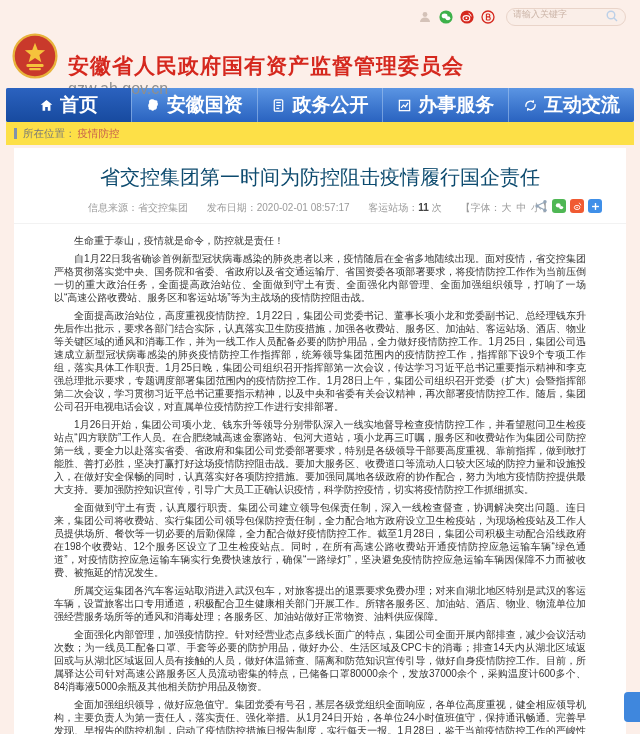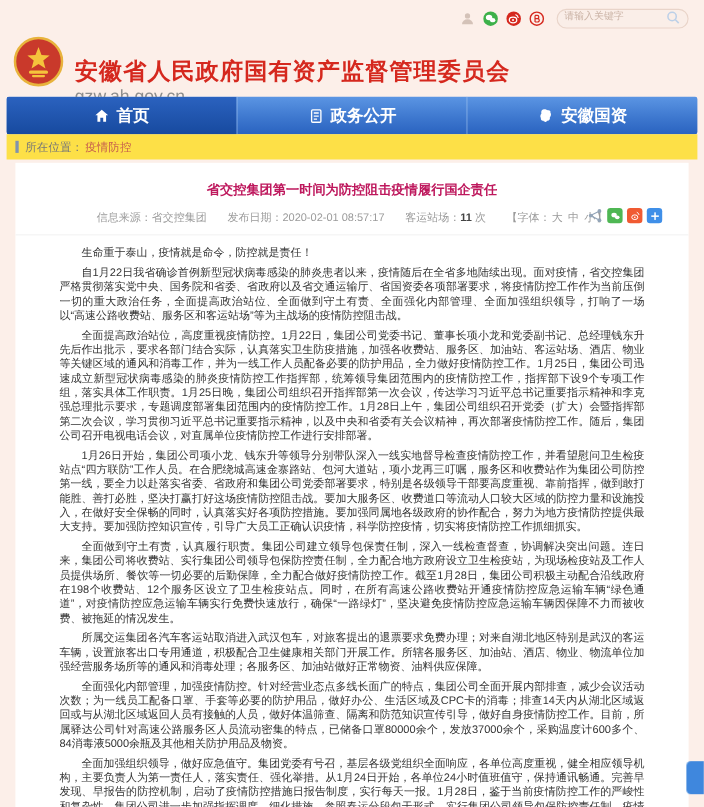--- a/index.html
+++ b/index.html
@@ -31,39 +31,39 @@
   .site-title { color: #d5281e; font-size: 21px; font-weight: bold; letter-spacing: 1px; line-height: 24px; margin-top: 39px; }
   .site-url { color: #8e8e8e; font-size: 16px; margin-top: 2px; }
   
   .main-nav {
     margin: 2px 6px 0 6px; height: 34px; display: flex;
     background: linear-gradient(180deg, #5b95e3 0%, #3e78cf 55%, #2a63c0 100%);
     border-radius: 2px; overflow: hidden;
   }
   .nav-item {
     flex: 1; display: flex; align-items: center; justify-content: center; gap: 6px;
-    color: #fff; font-size: 15px; font-weight: bold; cursor: pointer;
+    color: #fff; font-size: 19px; font-weight: bold; cursor: pointer;
     border-left: 1px solid rgba(170,200,240,.55);
   }
   .nav-item:first-child { border-left: none; }
   .nav-item.active { background: linear-gradient(180deg, #2b62bf 0%, #174a9f 100%); }
   .nicon { width: 15px; height: 15px; display: inline-flex; }
   
   .breadcrumb {
     margin: 0 6px; height: 23px; background: #fde047;
     display: flex; align-items: center; font-size: 10.5px; color: #777;
   }
   .bc-bar { width: 3px; height: 11px; background: #8193ad; margin: 0 6px 0 8px; }
   .bc-current { color: #c7604d; margin-left: 2px; text-decoration: none; cursor: pointer; }
   
   .content {
     margin: 3px 14px 0 14px; background: #ffffff; height: 586px;
     overflow: hidden; padding: 16px 0 0 0;
   }
-  .article-title { text-align: center; color: #be185d; font-size: 12px; font-weight: bold; }
+  .article-title { text-align: center; color: #0c4a6e; font-size: 20px; font-weight: normal; }
   .meta-row {
     position: relative; text-align: center; margin-top: 10px; padding-bottom: 8px;
     font-size: 10px; color: #9b9b9b; border-bottom: 1px solid #f2f2f2;
   }
   .meta-row .seg { margin: 0 8px; }
   .views-count { color: #444; font-weight: bold; }
   .font-size-links span.fs { cursor: pointer; margin: 0 1px; }
   .share-box { position: absolute; right: 24px; top: -2px; display: flex; gap: 4px; align-items: center; }
   .share-sq { width: 14px; height: 14px; border-radius: 3px; display: inline-flex; align-items: center; justify-content: center; cursor: pointer; }
   .sq-wechat { background: #4fb754; }
@@ -143,36 +143,56 @@
     <div class="nav-item active">
       <span class="nicon">
         <svg viewBox="0 0 16 16" fill="#fff">
             <path d="M8 2 L14.2 7.2 H12.2 V13.5 H9.4 V9.6 H6.6 V13.5 H3.8 V7.2 H1.8 Z"></path>
           </svg>
       </span>
       <span class="nlabel">首页</span>
     </div>
     <div class="nav-item">
       <span class="nicon">
+        <svg viewBox="0 0 16 16" fill="#fff">
+            <path d="M5 1.6 C7 .9 8.7 1.9 9.6 2.4 C11.2 1.9 12.7 3 12.1 4.6 C13.2 6.1 12.7 8.1 11.6 9.1 C12.1 11.1 10.5 13 9 12.5 C8 14.1 5.9 14 5.4 12.5 C3.8 13 2.4 11.5 2.9 10 C1.9 8.6 2.4 6.5 3.4 5.5 C2.9 3.6 3.5 2.1 5 1.6 Z"></path>
+          </svg>
+      </span>
+      <span class="nlabel">安徽国资</span>
+    </div>
+    <div class="nav-item">
+      <span class="nicon">
         <svg viewBox="0 0 16 16" fill="none" stroke="#fff" stroke-width="1.3">
             <rect x="3.5" y="2" width="9" height="12" rx="1"></rect>
             <line x1="5.6" y1="5" x2="10.4" y2="5"></line>
             <line x1="5.6" y1="8" x2="10.4" y2="8"></line>
             <line x1="5.6" y1="11" x2="8.8" y2="11"></line>
           </svg>
       </span>
       <span class="nlabel">政务公开</span>
     </div>
     <div class="nav-item">
       <span class="nicon">
-        <svg viewBox="0 0 16 16" fill="#fff">
-            <path d="M5 1.6 C7 .9 8.7 1.9 9.6 2.4 C11.2 1.9 12.7 3 12.1 4.6 C13.2 6.1 12.7 8.1 11.6 9.1 C12.1 11.1 10.5 13 9 12.5 C8 14.1 5.9 14 5.4 12.5 C3.8 13 2.4 11.5 2.9 10 C1.9 8.6 2.4 6.5 3.4 5.5 C2.9 3.6 3.5 2.1 5 1.6 Z"></path>
-          </svg>
-      </span>
-      <span class="nlabel">安徽国资</span>
+        <svg viewBox="0 0 16 16" fill="none" stroke="#fff" stroke-width="1.3">
+            <rect x="2.5" y="2.5" width="11" height="11"></rect>
+            <polyline points="4.3,10.5 7,7.5 9,9.3 11.8,5.3"></polyline>
+          </svg>
+      </span>
+      <span class="nlabel">办事服务</span>
+    </div>
+    <div class="nav-item">
+      <span class="nicon">
+        <svg viewBox="0 0 16 16" fill="none" stroke="#fff" stroke-width="1.4">
+            <path d="M3.2 9.5 a5 5 0 0 1 8.2-4.8"></path>
+            <path d="M12.8 6.5 a5 5 0 0 1 -8.2 4.8"></path>
+            <path d="M11.4 1.8 l0.4 3 -3-0.6" fill="#fff" stroke="none"></path>
+            <path d="M4.6 14.2 l-0.4-3 3 0.6" fill="#fff" stroke="none"></path>
+          </svg>
+      </span>
+      <span class="nlabel">互动交流</span>
     </div>
   </nav>
 
   <div class="breadcrumb">
     <span class="bc-bar"></span>
     <span>所在位置：</span>
     <a class="bc-current">疫情防控</a>
   </div>
 
   <main class="content">

